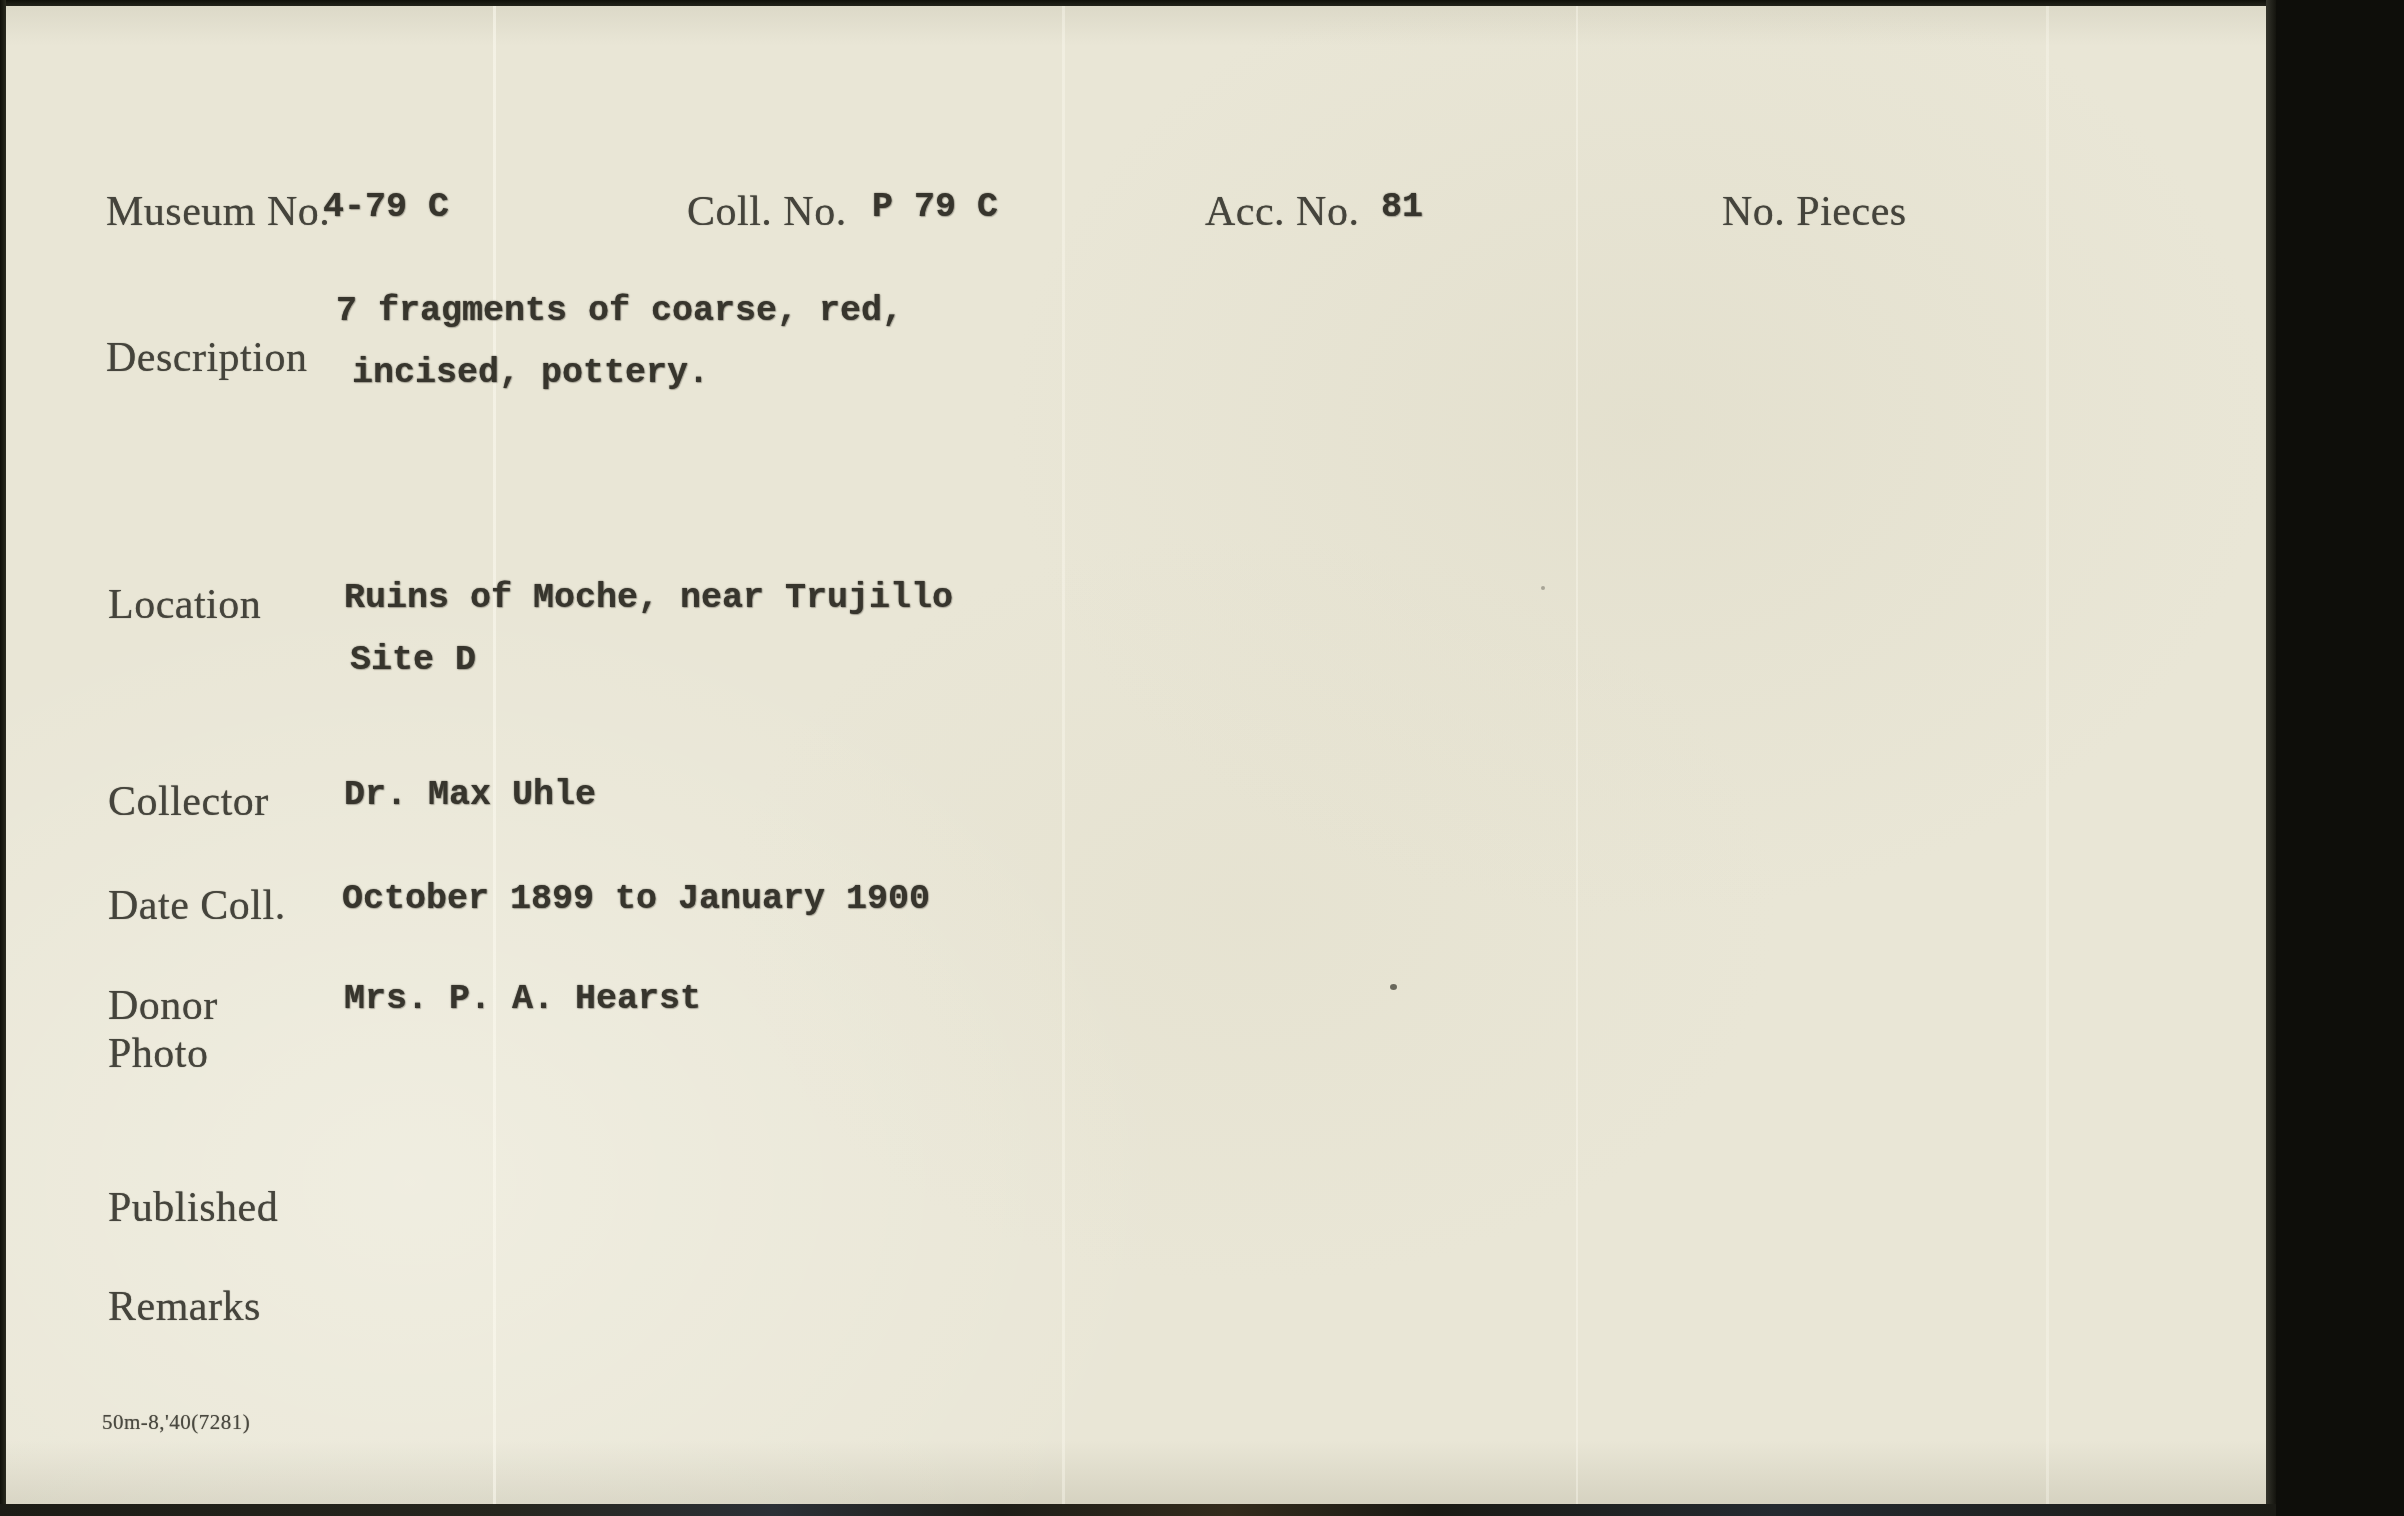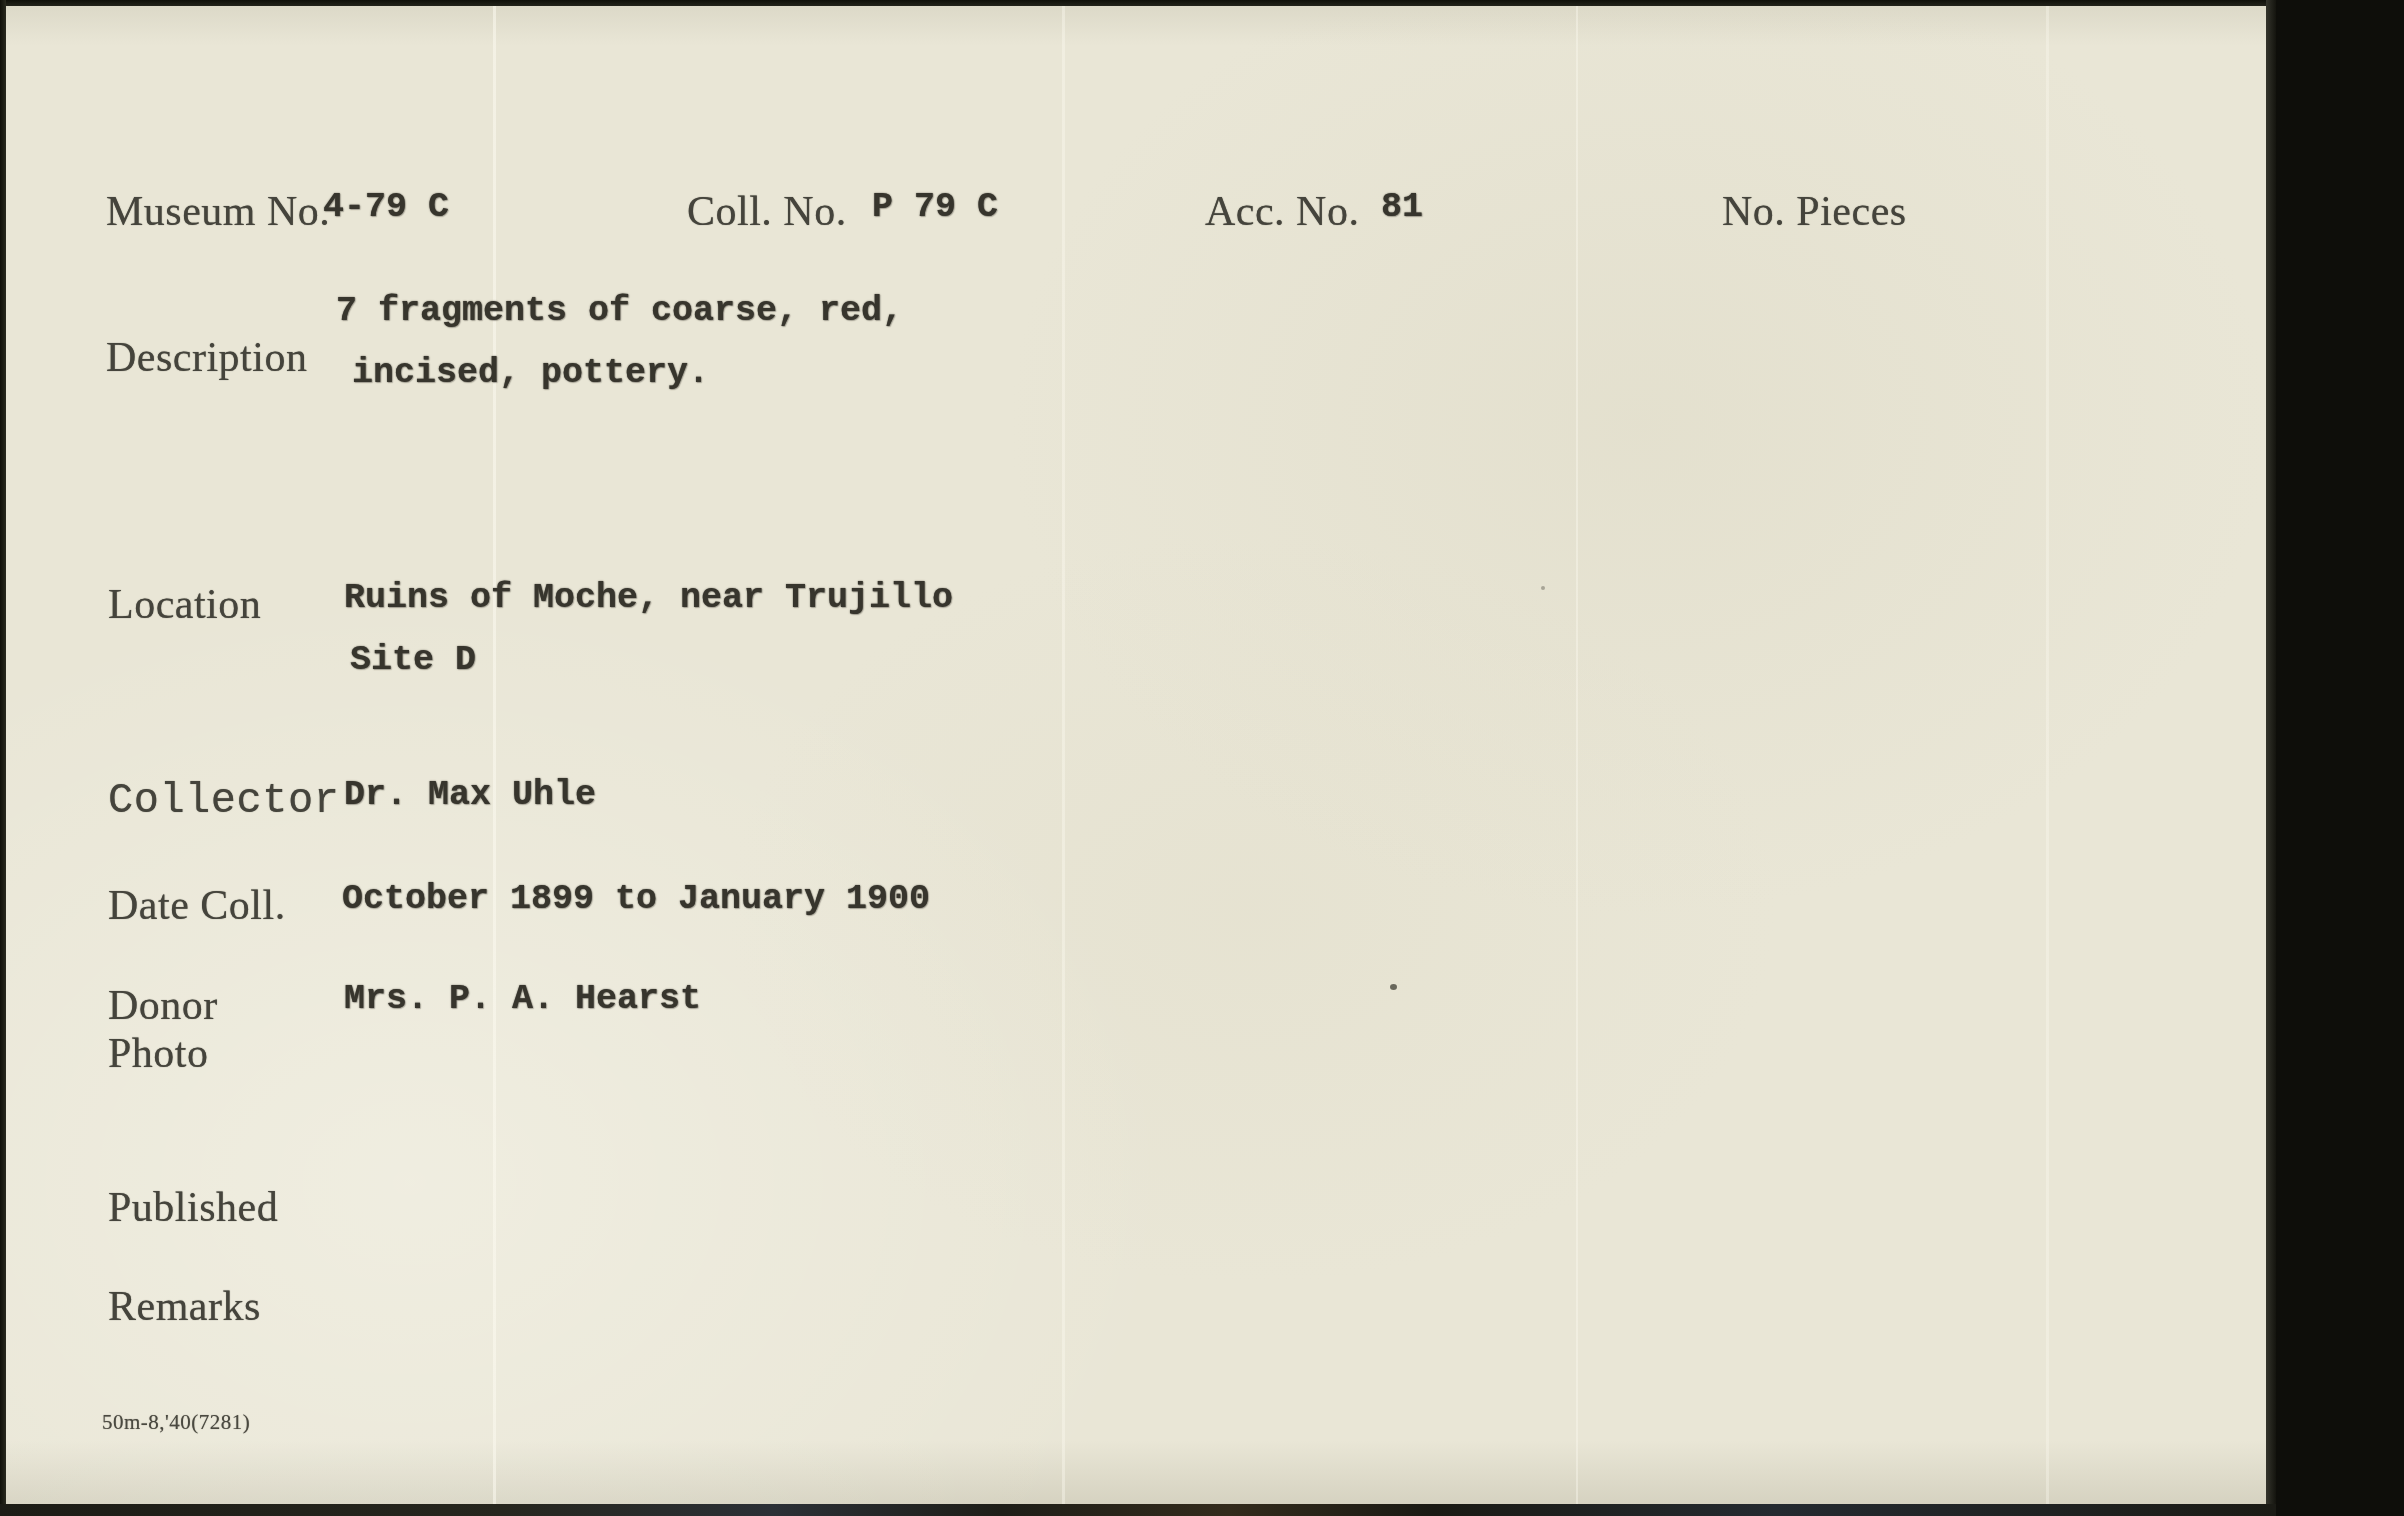--- a/index.html
+++ b/index.html
@@ -87,21 +87,21 @@
   <span class="t typed" style="left:1960px; top:190px;"></span>
 
   <span class="t label" style="left:106px; top:296px;margin-top:40px;">Description</span>
   <span class="t typed" style="left:336px; top:294px;">7 fragments of coarse, red,</span>
   <span class="t typed" style="left:352px; top:356px;">incised, pottery.</span>
 
   <span class="t label" style="left:108px; top:583px;">Location</span>
   <span class="t typed" style="left:344px; top:581px;">Ruins of Moche, near Trujillo</span>
   <span class="t typed" style="left:350px; top:643px;">Site D</span>
 
-  <span class="t label" style="left:108px; top:780px;font-family:Liberation Mono, monospace;">Collector</span>
+  <span class="t label" style="left:108px; top:780px;">Collector</span>
   <span class="t typed" style="left:344px; top:778px;">Dr. Max Uhle</span>
 
   <span class="t label" style="left:108px; top:884px;">Date Coll.</span>
   <span class="t typed" style="left:342px; top:882px;">October 1899 to January 1900</span>
 
   <span class="t label" style="left:108px; top:984px;">Donor</span>
   <span class="t typed" style="left:344px; top:982px;">Mrs. P. A. Hearst</span>
 
   <span class="t label" style="left:108px; top:1032px;">Photo</span>
   <span class="t typed" style="left:344px; top:1085px;"></span>

